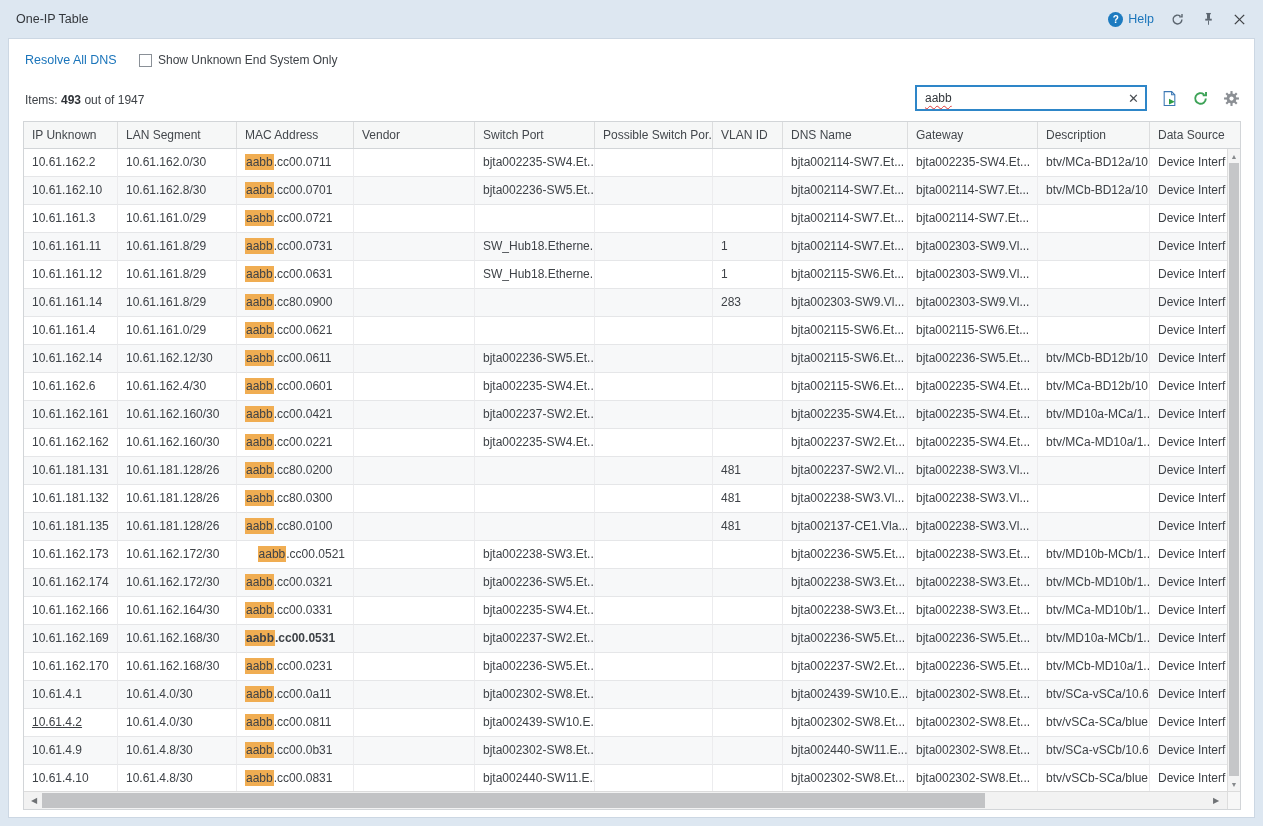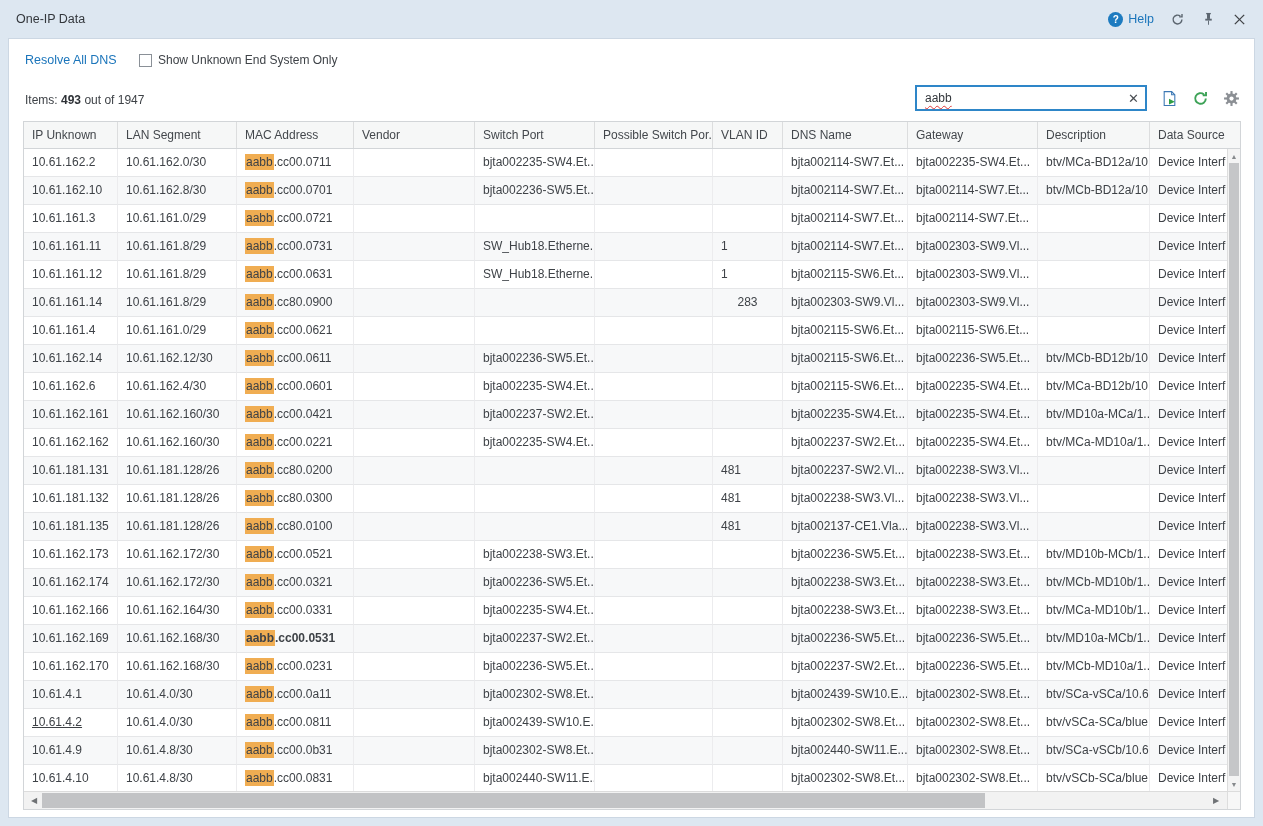--- a/index.html
+++ b/index.html
@@ -99,21 +99,21 @@
   .hs-arrow { position:absolute; top:0; width:16px; height:17px; display:flex; align-items:center; justify-content:center; font-size:8px; color:#6f7275; cursor:pointer; }
   .hs-left { left:2px; }
   .hs-right { right:16px; }
   .hs-thumb { position:absolute; left:18px; width:943px; top:1px; bottom:1px; background:#c2c3c5; cursor:pointer; }
   .hs-corner { position:absolute; right:0; top:0; width:13px; height:17px; background:#f7f7f7; border-left:1px solid #ddd; }
 </style>
 </head>
 <body>
 
 <div class="titlebar">
-  <span class="title">One-IP Data</span>
+  <span class="title">One-IP Table</span>
   <div class="titlebar-right">
     <div class="help-btn">
       <span class="help-circle">?</span>
       <span class="help-label">Help</span>
     </div>
     <span class="tb-icon">
       <svg width="15" height="15" viewBox="0 0 16 16" fill="none" stroke="#5c6670" stroke-width="1.5">
         <path d="M12.7 8a4.7 4.7 0 1 1-1.7-3.6"></path>
         <polyline points="12.8,2.2 12.8,5.2 9.8,5.2"></polyline>
       </svg>
@@ -261,21 +261,21 @@
           <div class="td" style="width: 112px;"></div>
           <div class="td" style="width: 92px;">Device Interf</div>
         </div>
         <div class="tr">
           <div class="td" style="width: 94px;">10.61.161.14</div>
           <div class="td" style="width: 119px;">10.61.161.8/29</div>
           <div class="td" style="width: 117px;"><span class="hl" style="background: rgb(240, 173, 82);">aabb</span><span>.cc80.0900</span></div>
           <div class="td" style="width: 121px;"></div>
           <div class="td" style="width: 120px;"></div>
           <div class="td" style="width: 118px;"></div>
-          <div class="td" style="width: 70px; text-align: center;">283</div>
+          <div class="td" style="width: 70px;">283</div>
           <div class="td" style="width: 125px;">bjta002303-SW9.Vl...</div>
           <div class="td" style="width: 130px;">bjta002303-SW9.Vl...</div>
           <div class="td" style="width: 112px;"></div>
           <div class="td" style="width: 92px;">Device Interf</div>
         </div>
         <div class="tr">
           <div class="td" style="width: 94px;">10.61.161.4</div>
           <div class="td" style="width: 119px;">10.61.161.0/29</div>
           <div class="td" style="width: 117px;"><span class="hl" style="background: rgb(240, 173, 82);">aabb</span><span>.cc00.0621</span></div>
           <div class="td" style="width: 121px;"></div>
@@ -374,21 +374,21 @@
           <div class="td" style="width: 118px;"></div>
           <div class="td" style="width: 70px;">481</div>
           <div class="td" style="width: 125px;">bjta002137-CE1.Vla...</div>
           <div class="td" style="width: 130px;">bjta002238-SW3.Vl...</div>
           <div class="td" style="width: 112px;"></div>
           <div class="td" style="width: 92px;">Device Interf</div>
         </div>
         <div class="tr">
           <div class="td" style="width: 94px;">10.61.162.173</div>
           <div class="td" style="width: 119px;">10.61.162.172/30</div>
-          <div class="td" style="width: 117px;"><span class="hl" style="background: rgb(240, 173, 82);">aabb</span><span>.cc00.0521</span></div>
+          <div class="td" style="width: 117px; text-align: right;"><span class="hl" style="background: rgb(240, 173, 82);">aabb</span><span>.cc00.0521</span></div>
           <div class="td" style="width: 121px;"></div>
           <div class="td" style="width: 120px;">bjta002238-SW3.Et...</div>
           <div class="td" style="width: 118px;"></div>
           <div class="td" style="width: 70px;"></div>
           <div class="td" style="width: 125px;">bjta002236-SW5.Et...</div>
           <div class="td" style="width: 130px;">bjta002238-SW3.Et...</div>
           <div class="td" style="width: 112px;">btv/MD10b-MCb/1...</div>
           <div class="td" style="width: 92px;">Device Interf</div>
         </div>
         <div class="tr">

